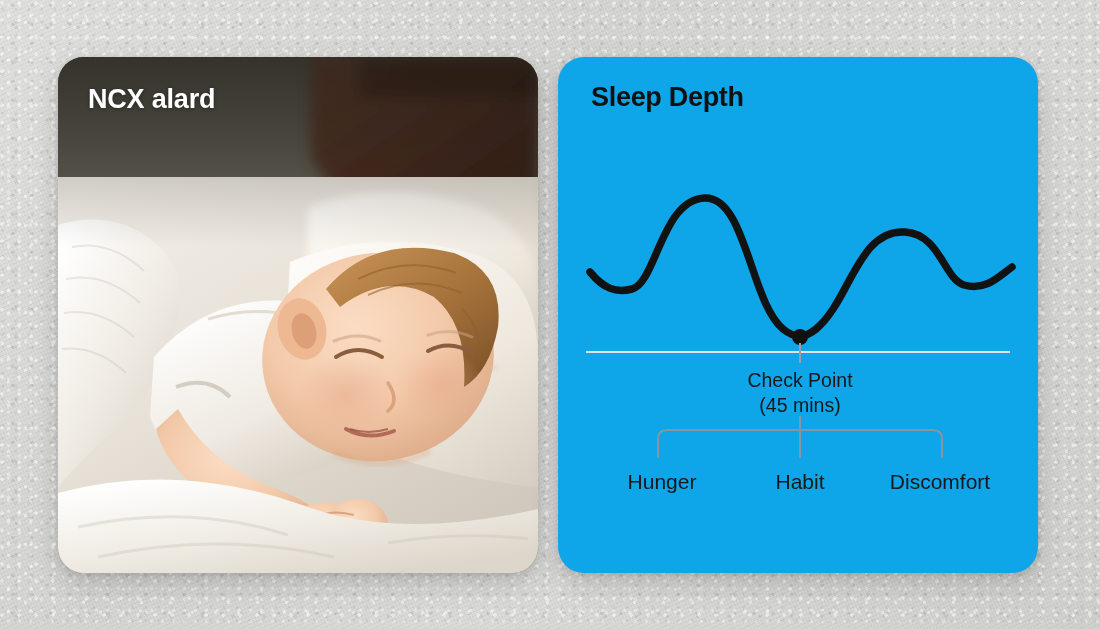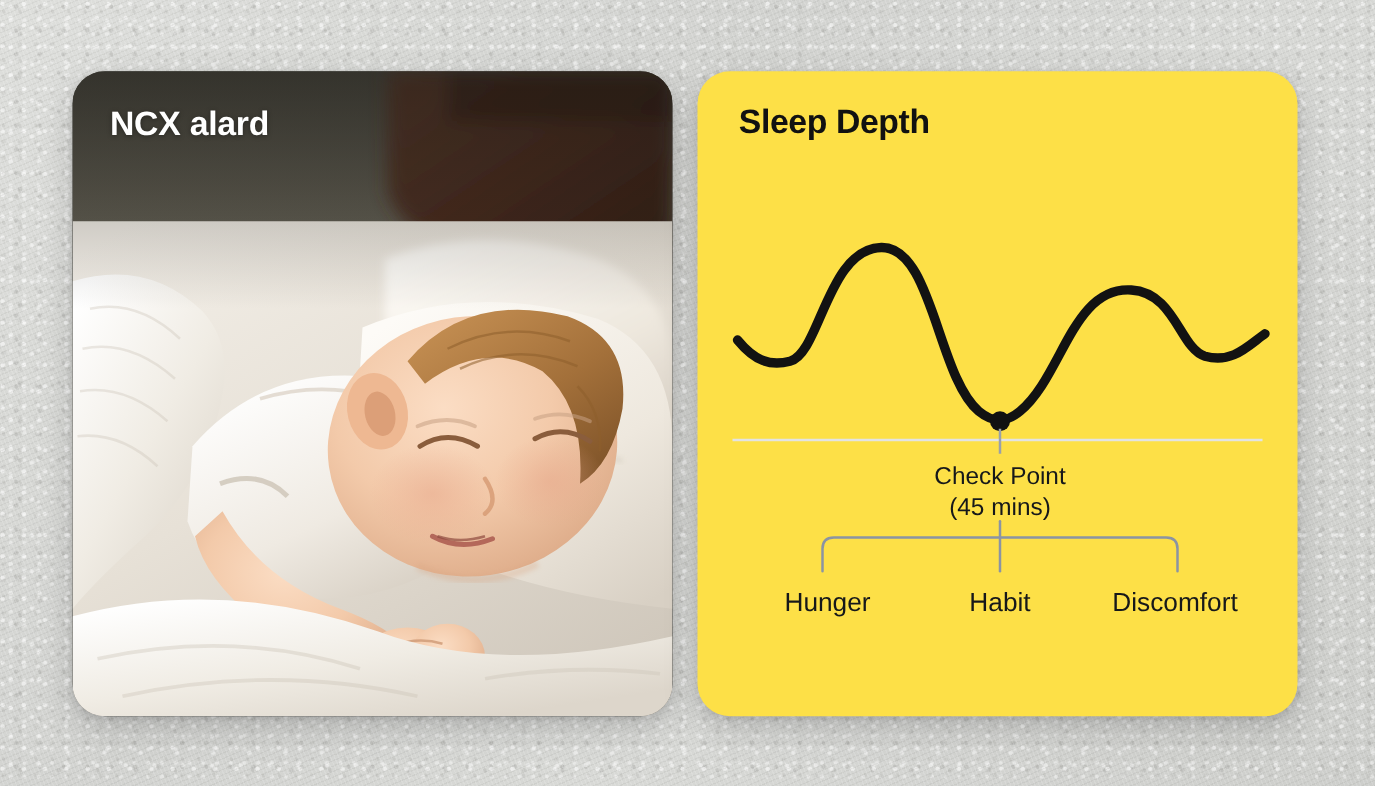--- a/index.html
+++ b/index.html
@@ -47,21 +47,21 @@
   .card {
     position: absolute;
     top: 57px;
     height: 516px;
     width: 480px;
     border-radius: 26px;
     box-shadow: 0 10px 26px rgba(60,60,60,0.22), 0 2px 6px rgba(60,60,60,0.14);
     overflow: hidden;
   }
   #photo-card { left: 58px; background: #3a3a34; }
-  #chart-card { left: 558px; background: #fde047; }
+  #chart-card { left: 558px; background: #0ea5e9; }
 
   
   #photo-figure {
     position: absolute;
     inset: 0;
     overflow: hidden;
   }
   #photo-svg { display: block; width: 480px; height: 516px; }
 
   #photo-scrim {

